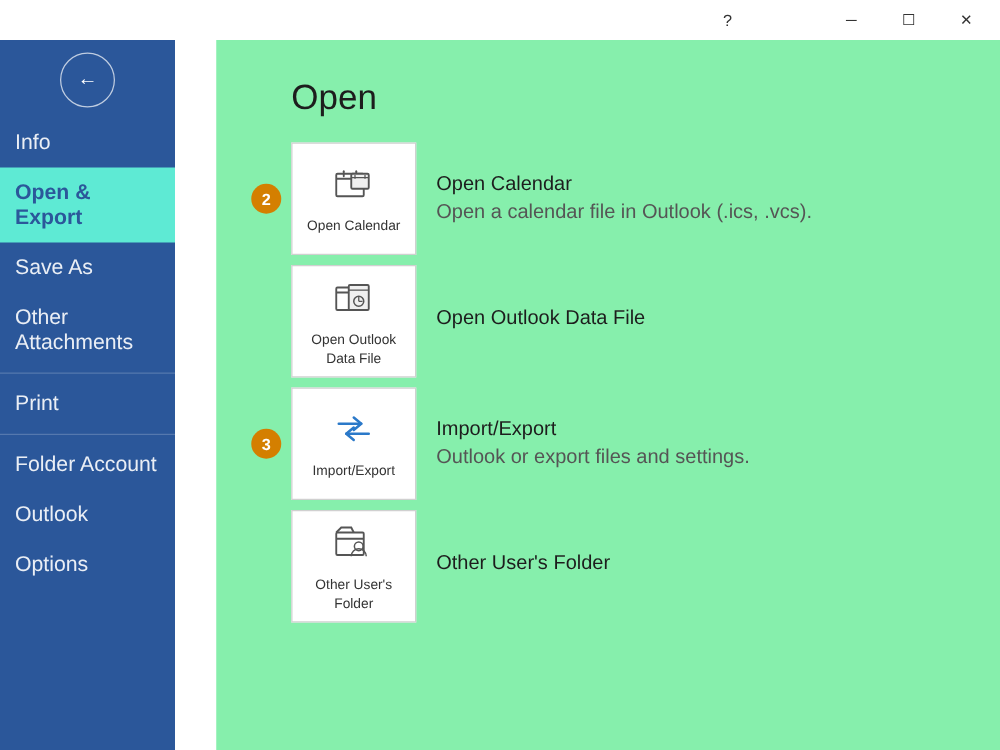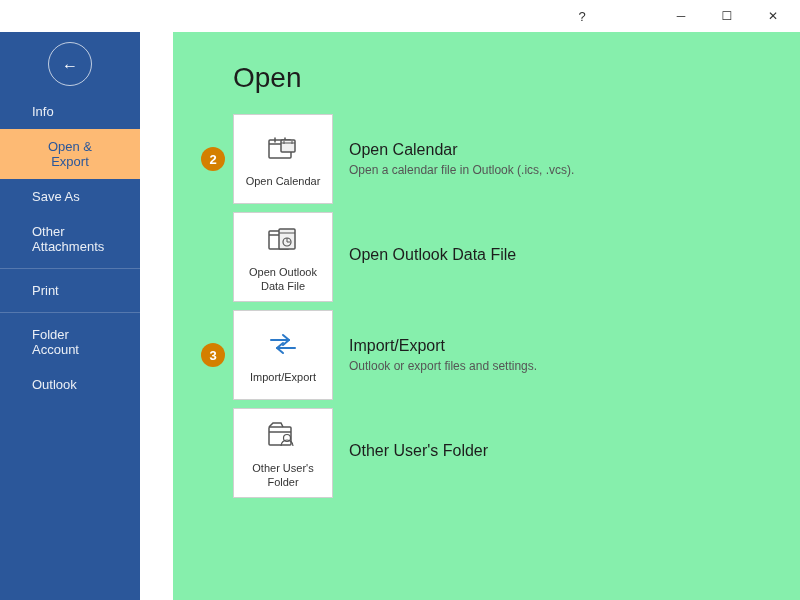--- a/index.html
+++ b/index.html
@@ -73,31 +73,30 @@
       font-size: 16px;
     }
 
     .sidebar-divider {
       height: 1px;
       background: rgba(255,255,255,0.2);
       margin: 4px 0;
     }
 
     .sidebar-item {
-      padding: 10px 32px;
+      padding: 10px 12px;
       color: rgba(255,255,255,0.9);
-      font-size: 13px;
+      font-size: 17px;
       cursor: pointer;
       user-select: none;
     }
     .sidebar-item.active {
-      background: #fdba74;
+      background: #5eead4;
       color: #2b579a;
-      font-weight: 400;
-      text-align: center;
+      font-weight: 700;
     }
 
     
     .main {
       position: absolute;
       top: 32px;
       left: 140px;
       right: 0;
       bottom: 0;
       background: #86efac;
@@ -182,21 +181,21 @@
     }
 
     .option-desc-title {
       font-size: 16px;
       font-weight: 400;
       color: #1d1d1d;
       margin-bottom: 4px;
     }
 
     .option-desc-text {
-      font-size: 12px;
+      font-size: 16px;
       color: #555;
     }
 
     
     .icon-folder-cal svg,
     .icon-folder-outlook svg,
     .icon-import-export svg,
     .icon-user-folder svg {
       width: 32px;
       height: 32px;
@@ -220,20 +219,21 @@
   <div id="sidebar-items-container">
       <div class="sidebar-item">Info</div>
       <div class="sidebar-item active">Open &amp; Export</div>
       <div class="sidebar-item">Save As</div>
       <div class="sidebar-item">Other Attachments</div>
       <div class="sidebar-divider"></div>
       <div class="sidebar-item">Print</div>
       <div class="sidebar-divider"></div>
       <div class="sidebar-item">Folder Account</div>
       <div class="sidebar-item">Outlook</div>
+      <div class="sidebar-item">Options</div>
     </div>
 </div>
 
 <div class="main">
   <h1 class="main-title">Open</h1>
   <div class="options-list" id="options-container">
       <div class="option-row">
         <div class="badge">2</div>
         <div class="option-card">
           <div class="option-icon icon-folder-cal"><svg viewBox="0 0 32 32" fill="none" xmlns="http://www.w3.org/2000/svg">

